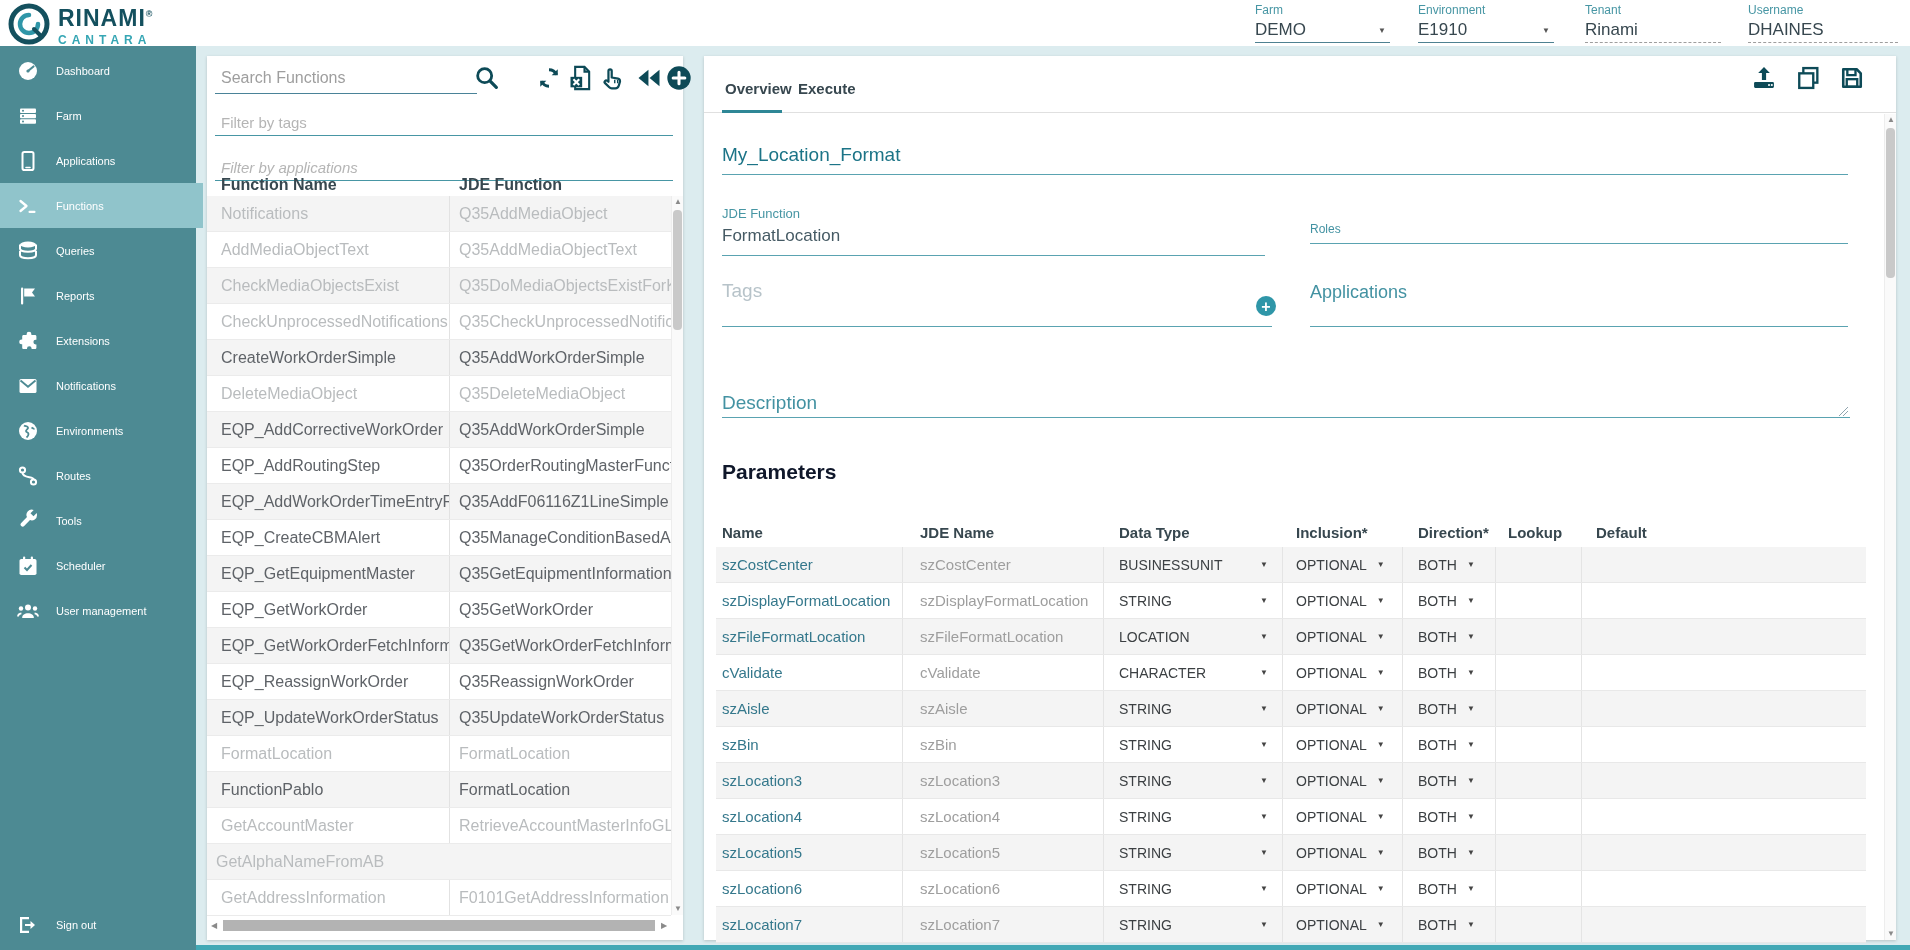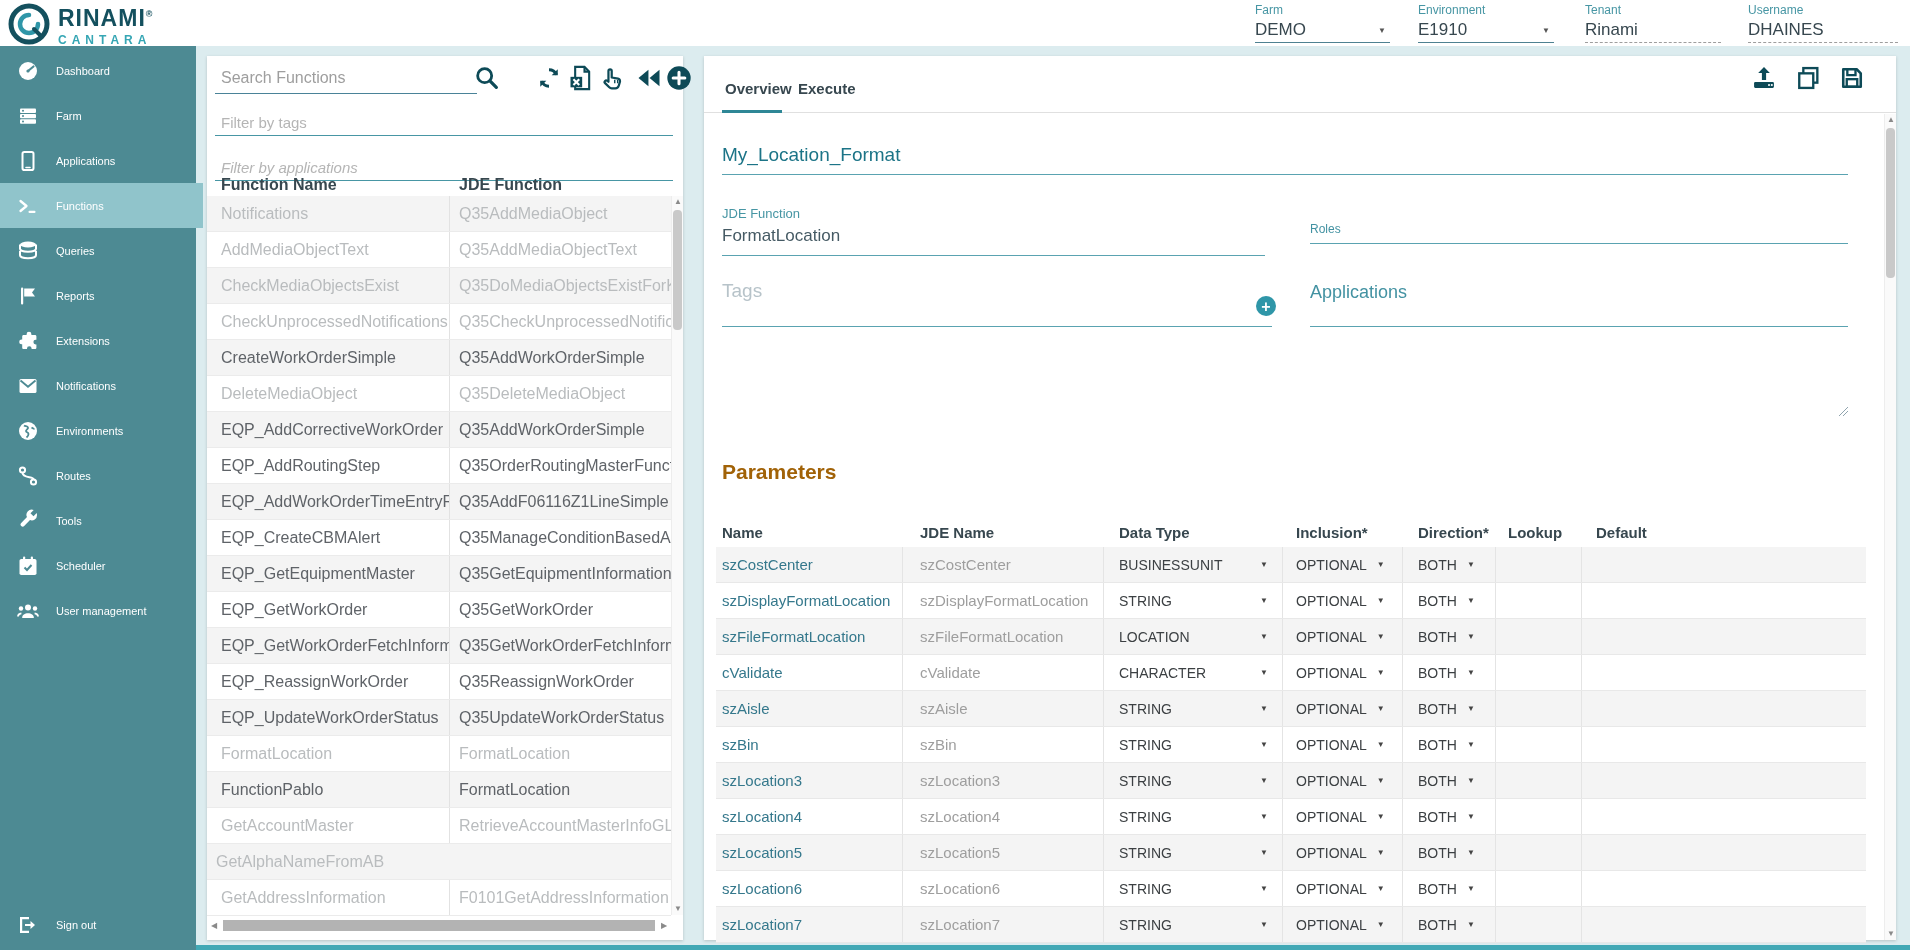--- a/index.html
+++ b/index.html
@@ -83,21 +83,21 @@
   .tags-input::placeholder { color:#b7c3c9; }
   .tags-underline { position:absolute; left:18px; top:270px; width:550px; height:1px; background:#5aa3b1; }
   .tag-add { position:absolute; left:552px; top:240px; width:20px; height:20px; border-radius:50%; background:#2f96a8; color:#fff; font-size:16px; line-height:19px; text-align:center; font-weight:bold; cursor:pointer; border:none; padding:0; }
   .apps-label { position:absolute; left:606px; top:226px; font-size:18px; color:#4392a2; }
   .apps-underline { position:absolute; left:606px; top:270px; width:538px; height:1px; background:#5aa3b1; }
   .desc-input { position:absolute; left:18px; top:336px; width:1128px; height:26px; font-size:19px; color:#455a64; border:none; outline:none; border-bottom:1px solid #5aa3b1; resize:none; font-family:inherit; overflow:hidden; }
   .desc-input::placeholder { color:#4392a2; }
   .desc-grip { position:absolute; left:1134px; top:350px; width:10px; height:10px; cursor:nwse-resize;
     background:linear-gradient(135deg, transparent 50%, #90a4ae 50%, #90a4ae 56%, transparent 56%, transparent 72%, #90a4ae 72%, #90a4ae 78%, transparent 78%); }
 
-  .params-title { position:absolute; left:18px; top:404px; font-size:21px; font-weight:bold; color:#a16207; }
+  .params-title { position:absolute; left:18px; top:404px; font-size:21px; font-weight:bold; color:#0f172a; }
   .ptable { position:absolute; left:12px; top:462px; width:1150px; }
   .phead { display:flex; height:29px; font-size:15px; font-weight:bold; color:#37474f; }
   .phead .pc { border-right:none !important; }
   .prow { display:flex; height:36px; border-bottom:1px solid #e8e8e8; }
   .prow:nth-child(odd) { background:#f4f4f4; }
   .pc { white-space:nowrap; overflow:hidden; display:flex; align-items:center; }
   .pc1 { width:187px; padding-left:6px; border-right:1px solid #e4e4e4; }
   .pc2 { width:201px; padding-left:17px; border-right:1px solid #e4e4e4; }
   .pc3 { width:179px; padding-left:15px; border-right:1px solid #e4e4e4; justify-content:space-between; }
   .pc4 { width:120px; padding-left:13px; border-right:1px solid #e4e4e4;text-align:right; }
@@ -480,20 +480,21 @@
 
   <input class="fld-input name-input" value="My_Location_Format" style="">
   <span class="jde-label">JDE Function</span>
   <input class="fld-input jde-input" value="FormatLocation" style="">
   <input class="fld-input roles-input" placeholder="Roles" style="">
   <input class="fld-input tags-input" placeholder="Tags" style="">
   <div class="tags-underline"></div>
   <button class="tag-add">+</button>
   <span class="apps-label">Applications</span>
   <div class="apps-underline"></div>
+  <textarea class="desc-input" placeholder="Description" style=""></textarea>
   <div class="desc-grip"></div>
 
   <div class="params-title">Parameters</div>
   <div class="ptable">
     <div class="phead">
         <span class="pc pc1">Name</span>
         <span class="pc pc2">JDE Name</span>
         <span class="pc pc3">Data Type</span>
         <span class="pc pc4">Inclusion*</span>
         <span class="pc pc5">Direction*</span>

